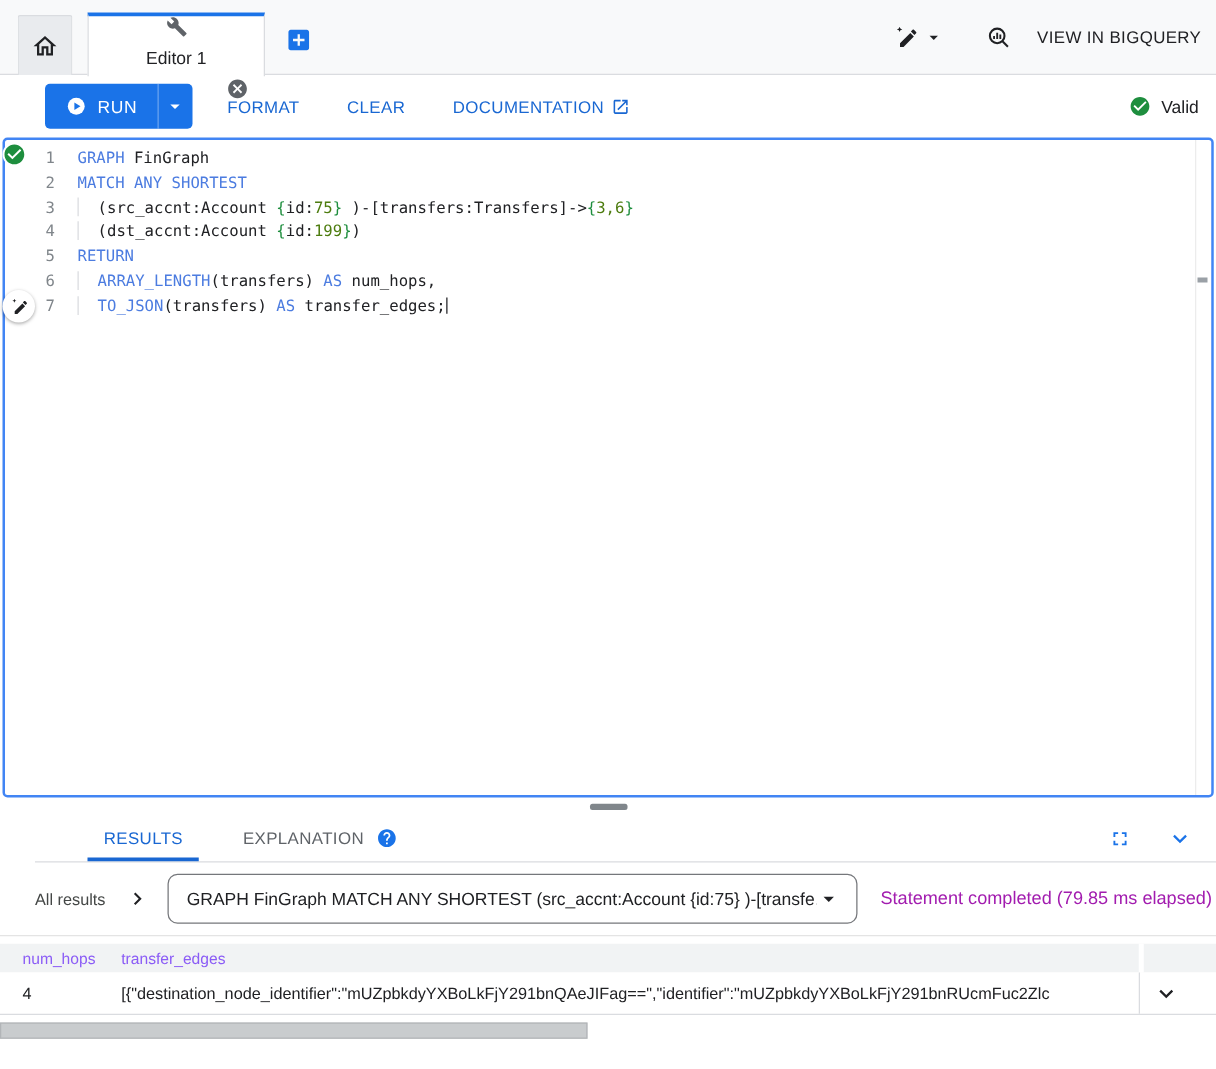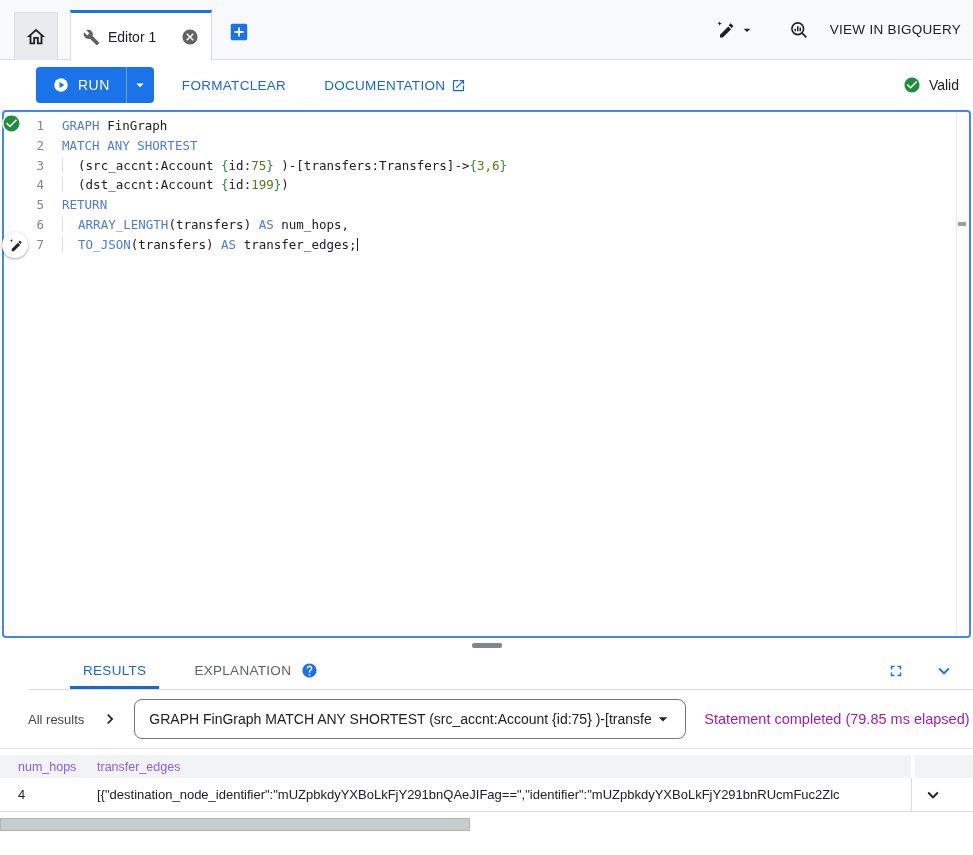--- a/index.html
+++ b/index.html
@@ -6,40 +6,40 @@
   html,body { width:973px; height:855px; background:#fff; overflow:hidden;
     font-family:"Liberation Sans", sans-serif; color:#202124; }
 
   
   .tabbar { position:relative; height:60px; background:#f8f9fa; border-bottom:1px solid #dadce0; }
   .home-tab { position:absolute; left:14px; top:12px; width:44px; height:48px;
     background:#e9ebee; border:1px solid #dadce0; border-bottom:none; border-radius:2px 2px 0 0;
     display:flex; align-items:center; justify-content:center; cursor:pointer; }
   .editor-tab { position:absolute; left:70px; top:10px; height:51px; width:142px; background:#fff;
     border:1px solid #dadce0; border-bottom:none; border-top:3px solid #1a73e8;
-    display:flex; align-items:center; gap:8px; padding:0 12px; z-index:2; cursor:pointer; }
+    display:flex; align-items:center; gap:8px; padding:0 12px; z-index:2; cursor:pointer;flex-direction:column; }
   .editor-tab .tab-label { font-size:14px; font-weight:500; color:#202124; white-space:nowrap; }
   .add-tab { position:absolute; left:228px; top:21px; width:22px; height:22px; cursor:pointer; }
   .tabbar-right { position:absolute; right:12px; top:0; height:59px; display:flex; align-items:center; gap:30px; }
   .wand-btn { display:flex; align-items:center; gap:4px; cursor:pointer; padding:4px; }
   .view-bq-btn { display:flex; align-items:center; gap:21px; cursor:pointer;
     font-size:13.5px; font-weight:500; letter-spacing:.3px; color:#202124; }
 
   
   .toolbar { height:50px; display:flex; align-items:center; padding:0 14px 0 36px; background:#fff; }
   .run-btn { display:flex; height:36px; border-radius:4px; overflow:hidden; background:#1a73e8;
     color:#fff; cursor:pointer; }
   .run-main { display:flex; align-items:center; gap:8px; padding:0 16px; font-size:14px;
     font-weight:500; letter-spacing:.5px; }
   .run-caret { width:28px; display:flex; align-items:center; justify-content:center;
     border-left:1px solid rgba(255,255,255,.35); }
   .tb-link { color:#1967d2; font-size:13.5px; font-weight:500; letter-spacing:.3px;
     cursor:pointer; display:flex; align-items:flex-end; gap:6px; }
   .tb-link.format { margin-left:28px; }
-  .tb-link.clear { }
+  .tb-link.clear { margin-left:38px; }
   .tb-link.docs { margin-left:38px; }
   .valid-box { margin-left:auto; display:flex; align-items:center; gap:8px; font-size:14px; }
 
   
   .editor { position:relative; margin:0 2px; height:528px; border:2px solid #4285f4;
     border-radius:4px; background:#fff; overflow:visible; }
   .code-area { position:absolute; inset:0; overflow:hidden; padding-top:4px; }
   .code-row { display:flex; height:19.8px; line-height:19.8px;
     font-family:"DejaVu Sans Mono", monospace; font-size:12.5px; }
   .gutter { flex:0 0 40px; text-align:right; color:#80868b; font-size:12.5px;

